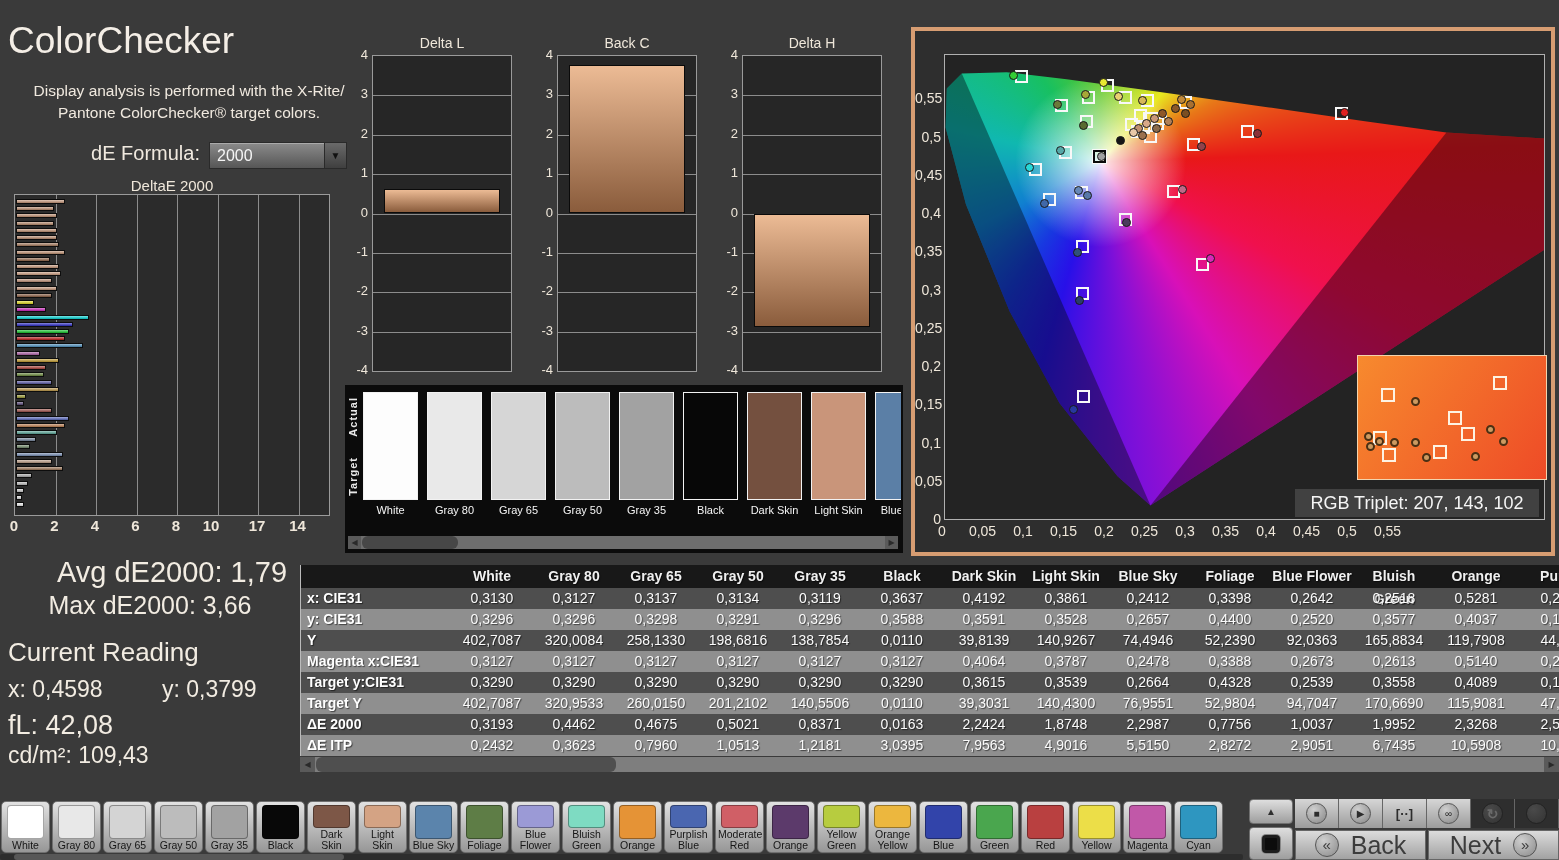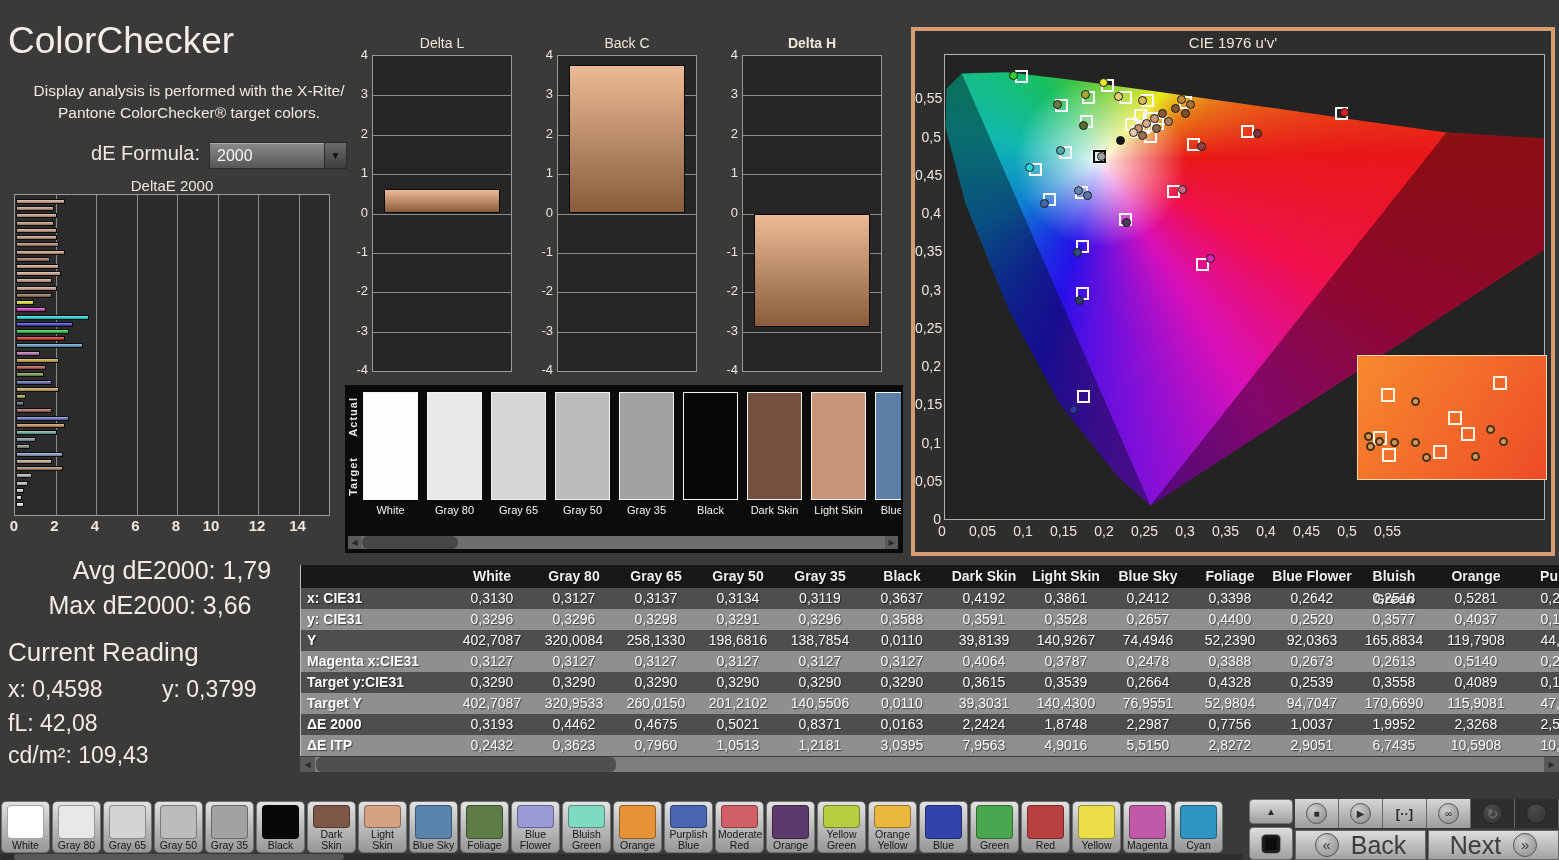--- a/index.html
+++ b/index.html
@@ -47,26 +47,26 @@
   .patch { width:55px; flex:none; }
   .patch .sw { height:108px; border:1px solid #f2f2f2; }
   .patch .nm { margin-top:4px; text-align:center; font-size:11px; color:#f5f5f5; white-space:nowrap; }
   .hscroll { background:#6e6e6e; border-radius:2px; }
   .hscroll .thumb { position:absolute; top:0; bottom:0; background:#474747; border-radius:6px; }
   .hscroll .sarr { position:absolute; top:0; bottom:0; width:13px; background:#5a5a5a;
     color:#2a2a2a; font-size:8px; text-align:center; line-height:13px; }
   #swatch-scroll { position:absolute; left:3px; top:151px; width:550px; height:13px; }
 
   
-  #avg-de  { left:0; top:556px; width:344px; text-align:center; font-size:25px; color:#f2ece2; }
+  #avg-de  { left:0; top:556px; width:344px; text-align:center; font-size:29px; color:#f2ece2; }
   #max-de  { left:0; top:591px; width:300px; text-align:center; font-size:25px; color:#f2ece2; }
   #cur-reading { left:8px; top:637px; font-size:26px; color:#f2ece2; }
   #cur-x { left:8px;  top:676px; font-size:23px; color:#f2ece2; }
   #cur-y { left:162px; top:676px; font-size:23px; color:#f2ece2; }
-  #cur-fl { left:8px; top:710px; font-size:23px; color:#f2ece2; }
+  #cur-fl { left:8px; top:710px; font-size:27px; color:#f2ece2; }
   #cur-cd { left:8px; top:742px; font-size:23px; color:#f2ece2; }
 
   
   #meas-table { left:300px; top:565px; width:1259px; height:191px; overflow:hidden;
     border-left:1px solid #bbb; }
   .trow { display:flex; width:1298px; height:21px; }
   .trow.hdr { height:23px; background:#181818; }
   .tcell { width:82px; flex:none; text-align:center; font-size:14px; line-height:21px;
     color:#fbfbfb; text-shadow:1px 1px 1px rgba(0,0,0,.55); }
   .hdr .tcell { font-weight:bold; line-height:23px; color:#f0f0f0; }
@@ -211,21 +211,21 @@
     <div class="de-bar" style="top: 300.02px; width: 6.075px; background-color: rgb(224, 224, 224);"></div>
     <div class="de-bar" style="top: 307.24px; width: 8.1px; background-color: rgb(240, 240, 240);"></div>
   </div>
 <div class="abs" id="de-xaxis">
     <div class="de-xlabel" style="left: -4px;">0</div>
     <div class="de-xlabel" style="left: 36.5px;">2</div>
     <div class="de-xlabel" style="left: 77px;">4</div>
     <div class="de-xlabel" style="left: 117.5px;">6</div>
     <div class="de-xlabel" style="left: 158px;">8</div>
     <div class="de-xlabel" style="left: 193px;">10</div>
-    <div class="de-xlabel" style="left: 239px;">12</div>
+    <div class="de-xlabel" style="left: 239px;">17</div>
     <div class="de-xlabel" style="left: 279.5px;">14</div>
   </div>
 
 <div class="abs" id="delta-area">
     <div class="abs delta-title" style="left: 372px;">Delta L</div>
     <div class="abs delta-frame" style="left: 372px;">
       <div class="delta-grid" style="top: 39.375px;"></div>
       <div class="delta-grid" style="top: 78.75px;"></div>
       <div class="delta-grid" style="top: 118.125px;"></div>
       <div class="delta-grid" style="top: 157.5px;"></div>
@@ -256,21 +256,21 @@
     </div>
     <div class="abs delta-ylabel" style="left: 533px; top: 47px;">4</div>
     <div class="abs delta-ylabel" style="left: 533px; top: 86.375px;">3</div>
     <div class="abs delta-ylabel" style="left: 533px; top: 125.75px;">2</div>
     <div class="abs delta-ylabel" style="left: 533px; top: 165.125px;">1</div>
     <div class="abs delta-ylabel" style="left: 533px; top: 204.5px;">0</div>
     <div class="abs delta-ylabel" style="left: 533px; top: 243.875px;">-1</div>
     <div class="abs delta-ylabel" style="left: 533px; top: 283.25px;">-2</div>
     <div class="abs delta-ylabel" style="left: 533px; top: 322.625px;">-3</div>
     <div class="abs delta-ylabel" style="left: 533px; top: 362px;">-4</div>
-    <div class="abs delta-title" style="left: 742px; font-weight: bold;">Delta H</div>
+    <div class="abs delta-title" style="left: 742px;">Delta H</div>
     <div class="abs delta-frame" style="left: 742px;">
       <div class="delta-grid" style="top: 39.375px;"></div>
       <div class="delta-grid" style="top: 78.75px;"></div>
       <div class="delta-grid" style="top: 118.125px;"></div>
       <div class="delta-grid" style="top: 157.5px;"></div>
       <div class="delta-grid" style="top: 196.875px;"></div>
       <div class="delta-grid" style="top: 236.25px;"></div>
       <div class="delta-grid" style="top: 275.625px;"></div>
       <div class="delta-bar" style="top: 157.5px; height: 113.006px;"></div>
     </div>
@@ -496,21 +496,20 @@
       <div class="tcell">10,40</div>
     </div>
   </div>
 <div class="hscroll" id="table-scroll">
   <span class="sarr" style="left:0;">◀</span>
   <span class="thumb" style="left:16px; width:300px;"></span>
   <span class="sarr" style="right:0;">▶</span>
 </div>
 
 <div class="abs" id="cie-panel">
-  <div class="abs" id="cie-title">CIE 1976 u'v'</div>
   <div class="abs" id="cie-plot">
     <div id="cie-fill"></div>
     <div id="cie-dim-left"></div>
     <div id="cie-dim-right"></div>
   <div class="msq" style="left: 69.88px; top: 15.33px;"></div>
       <div class="msq" style="left: 155.74px; top: 23.745px;"></div>
       <div class="msq" style="left: 174.37px; top: 35.985px;"></div>
       <div class="msq" style="left: 196.24px; top: 39.045px;"></div>
       <div class="msq" style="left: 137.11px; top: 35.985px;"></div>
       <div class="msq" style="left: 109.57px; top: 44.4px;"></div>
@@ -586,20 +585,21 @@
       <div class="icir" style="left: 4%; top: 70%;"></div>
       <div class="icir" style="left: 9%; top: 66%;"></div>
       <div class="icir" style="left: 17%; top: 67%;"></div>
       <div class="icir" style="left: 28%; top: 67%;"></div>
       <div class="icir" style="left: 34%; top: 79%;"></div>
       <div class="icir" style="left: 60%; top: 78%;"></div>
       <div class="icir" style="left: 68%; top: 56%;"></div>
       <div class="icir" style="left: 75%; top: 66%;"></div>
       <div class="icir" style="left: 3%; top: 62%;"></div>
     </div>
+  <div class="abs" id="rgb-label">RGB Triplet: 207, 143, 102</div>
 <div class="cie-ylabel" style="top: 59.25px;">0,55</div>
     <div class="cie-ylabel" style="top: 97.5px;">0,5</div>
     <div class="cie-ylabel" style="top: 135.75px;">0,45</div>
     <div class="cie-ylabel" style="top: 174px;">0,4</div>
     <div class="cie-ylabel" style="top: 212.25px;">0,35</div>
     <div class="cie-ylabel" style="top: 250.5px;">0,3</div>
     <div class="cie-ylabel" style="top: 288.75px;">0,25</div>
     <div class="cie-ylabel" style="top: 327px;">0,2</div>
     <div class="cie-ylabel" style="top: 365.25px;">0,15</div>
     <div class="cie-ylabel" style="top: 403.5px;">0,1</div>

